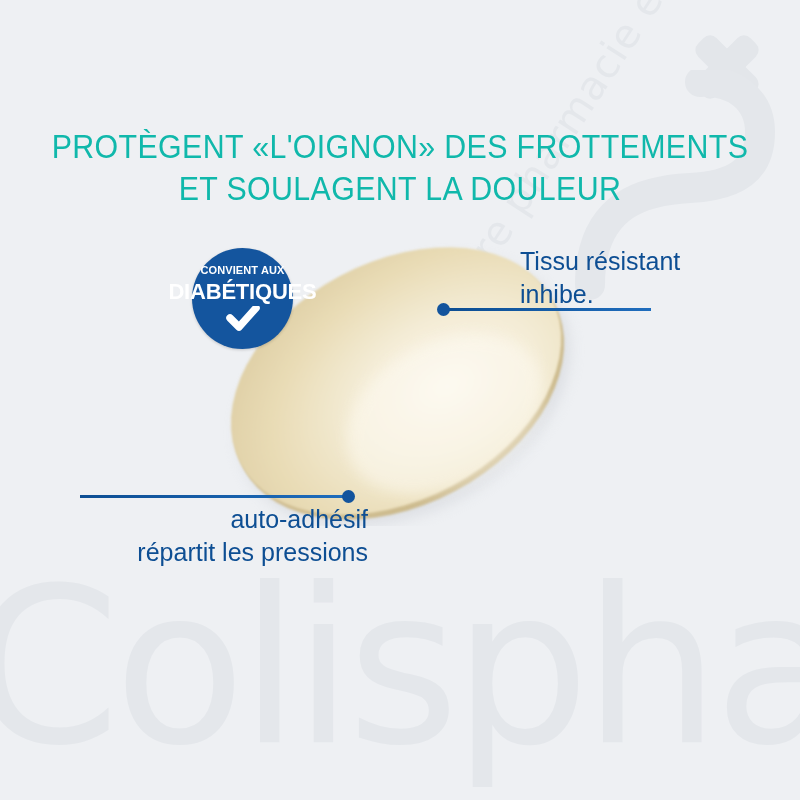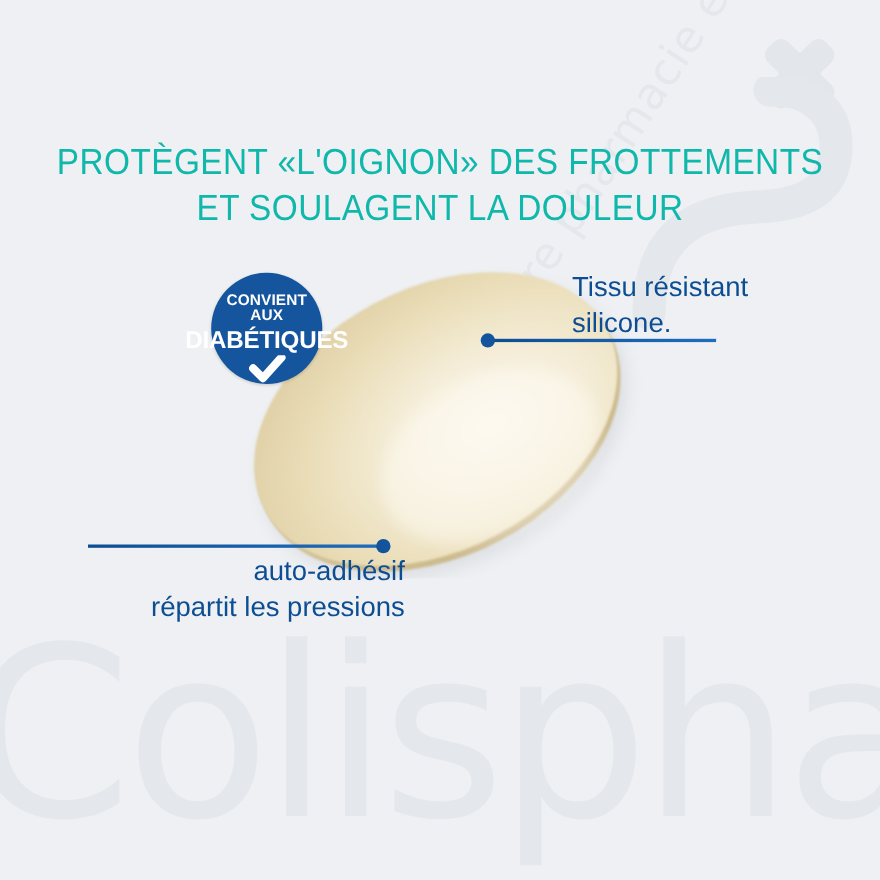--- a/index.html
+++ b/index.html
@@ -95,24 +95,23 @@
     background:#14559e;
     z-index:6;
     display:flex;
     flex-direction:column;
     align-items:center;
     justify-content:flex-start;
     padding-top:17px;
     box-shadow:0 1px 3px rgba(0,0,0,.18);
   }
   #badge-diabetic .b-l1{
-    color:#fff; font-size:14px; font-weight:700;
+    color:#fff; font-size:11px; font-weight:700;
     letter-spacing:0.1px; line-height:1;
     font-family:"Liberation Sans", sans-serif;
-    text-align:center;
   }
   #badge-diabetic .b-l2{
     color:#fff; font-size:22px; font-weight:700;
     letter-spacing:-0.2px; line-height:1.15; margin-top:3px;
     font-family:"Liberation Sans", sans-serif;
   }
   #badge-diabetic .b-check{
     margin-top:2px;
   }
 
@@ -227,21 +226,21 @@
   <div id="badge-diabetic">
     <div class="b-l1">CONVIENT AUX</div>
     <div class="b-l2">DIABÉTIQUES</div>
     <svg class="b-check" width="34" height="26" viewBox="0 0 34 26">
       <path d="M4 12 L13 21 L30 2" fill="none" stroke="#ffffff" stroke-width="7.5" stroke-linecap="round" stroke-linejoin="round"></path>
     </svg>
   </div>
 
   <div class="anno" id="anno-fabric">
     <div class="anno-text">Tissu résistant</div>
-    <div class="anno-text">silicone.</div>
+    <div class="anno-text">inhibe.</div>
   </div>
   <div class="leader-line" id="line-fabric"></div>
   <div class="leader-dot" id="dot-fabric"></div>
 
   <div class="anno" id="anno-gel">
     <div class="anno-text">auto-adhésif</div>
     <div class="anno-text">répartit les pressions</div>
   </div>
   <div class="leader-line" id="line-gel"></div>
   <div class="leader-dot" id="dot-gel"></div>

